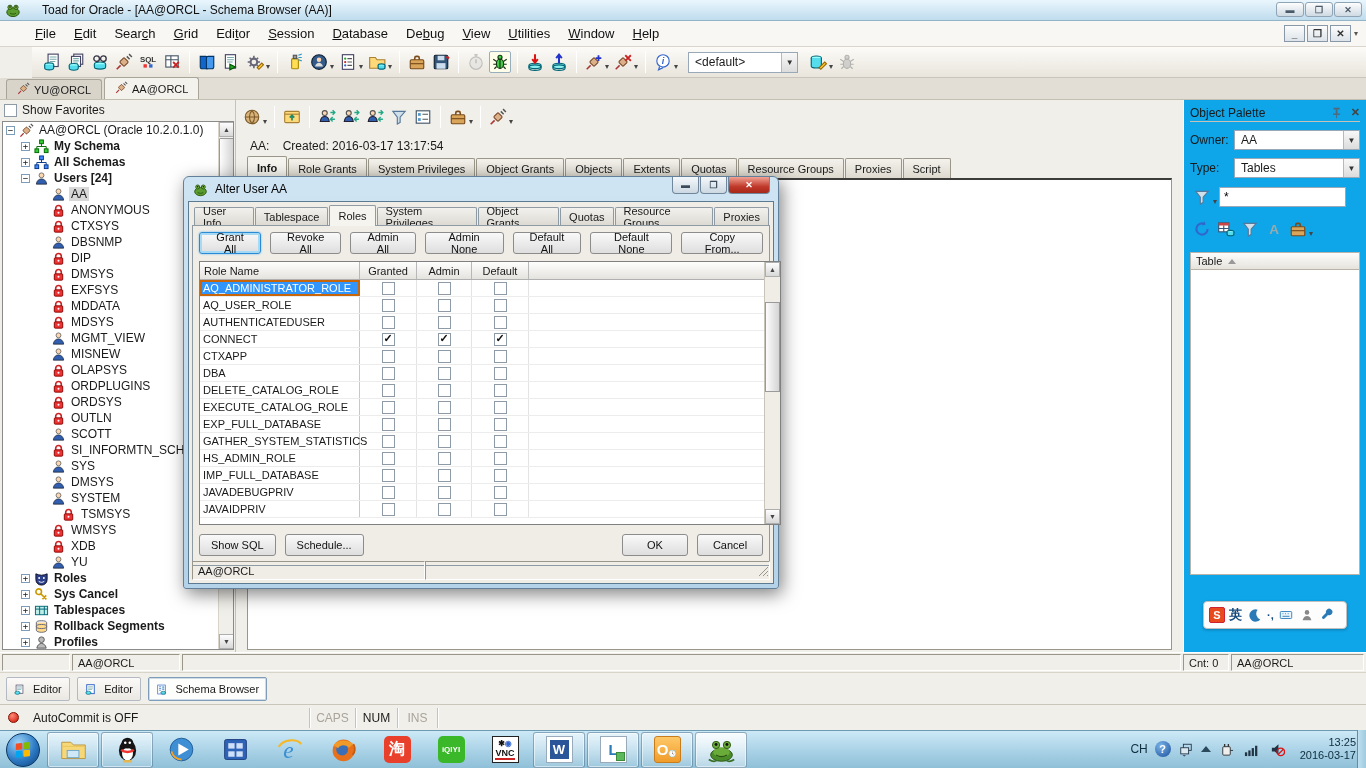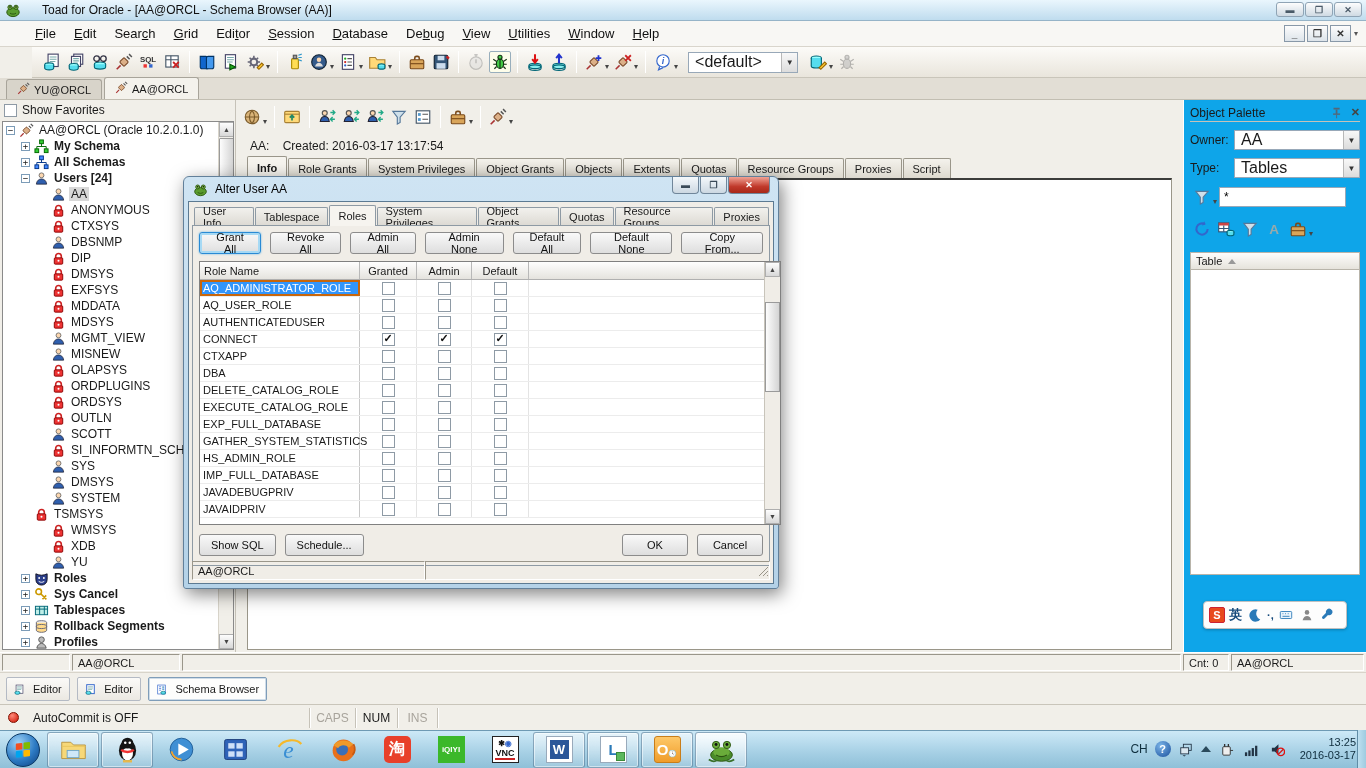--- a/index.html
+++ b/index.html
@@ -24,21 +24,21 @@
 
   
   #toolbar1 { left:0; top:47px; width:1366px; height:31px; background:linear-gradient(#fcfbf8,#e9e5dc); border-bottom:1px solid #c9c5ba; display:flex; align-items:center; padding-left:8px;margin-left:32px; }
   .tbi { width:22px; height:22px; display:inline-flex; align-items:center; justify-content:center; margin:0 1px; }
   .tbi svg { width:18px; height:18px; }
   .tbi.hl { background:#fdfdea; border:1px solid #98aebc; border-radius:2px; }
   .tbi.dim { opacity:.45; }
   .sep { width:1px; height:22px; background:#c3bfb4; border-right:1px solid #fff; margin:0 5px; }
   .dda { font-size:8px; color:#444; margin:8px 2px 0 -1px; }
   .combo { height:21px; background:#fff; border:1px solid #98a8b8; display:inline-flex; align-items:center; }
-  .combo .cval { padding:0 6px; flex:1; font-size:16px; }
+  .combo .cval { padding:0 6px; flex:1; font-size:12px; }
   .combo .carr { width:16px; height:100%; background:linear-gradient(#f8f8f8,#dcdcdc); border-left:1px solid #b8b8b8; text-align:center; font-size:8px; color:#333; line-height:19px; }
 
   
   #conntabs { left:0; top:78px; width:1366px; height:22px; background:#e2ded5; border-bottom:1px solid #c2beb2; display:flex; align-items:flex-end; padding-left:6px; }
   .conntab { height:20px; display:inline-flex; align-items:center; padding:0 10px; margin-right:2px; border:1px solid #a8a49a; border-bottom:none; border-radius:3px 3px 0 0; background:#d8d4ca; font-size:11px; }
   .conntab.active { background:#f4f2ec; height:22px; }
   .conntab svg { width:13px; height:13px; margin-right:4px; }
 
   
   #sidebar { left:0; top:100px; width:236px; height:552px; background:#f1efe9; border-right:1px solid #c6c2b8; }
@@ -656,21 +656,21 @@
           <div class="tree-row" style="padding-left: 33px;">
             <span style="width: 15px; min-width: 15px;"></span>
             <span class="tico">
               <svg viewBox="0 0 16 16">
                 <circle cx="8" cy="4.6" r="2.6" fill="#fcd7b0" stroke="#555" stroke-width=".8"></circle>
                 <path d="M2.5 14c.5-4 3-5.5 5.5-5.5s5 1.5 5.5 5.5z" fill="#2f5fae" stroke="#223" stroke-width=".8"></path>
               </svg>
             </span>
             <span class="tree-label">SYSTEM</span>
           </div>
-          <div class="tree-row" style="padding-left: 16px;">
+          <div class="tree-row" style="padding-left: 43px;">
             <span style="width: 15px; min-width: 15px;"></span>
             <span class="tico">
               <svg viewBox="0 0 16 16">
                 <path d="M5 8V5.6a3 3 0 0 1 6 0V8" fill="none" stroke="#c22" stroke-width="1.7"></path>
                 <rect x="3.5" y="7.3" width="9" height="6.7" rx="1" fill="#e33" stroke="#800"></rect>
                 <circle cx="8" cy="10.3" r="1.1" fill="#fff"></circle>
               </svg>
             </span>
             <span class="tree-label">TSMSYS</span>
           </div>
@@ -1089,21 +1089,21 @@
               <circle cx="14.5" cy="16" r="6.5" fill="#3a6fb8"></circle>
               <path d="M5 11c4-6 15-7 22-1l-5 4c-4-3.5-9-3.5-12 .5z" fill="#f09a2a"></path>
               <path d="M27 10c2 4 1.5 9-1 12" fill="none" stroke="#c85a10" stroke-width="2"></path>
             </svg>
           </span>
         </span>
         <span class="tbapp">
           <span class="glyphbox" style="width:27px;height:27px;background:#e8402a;border-radius:5px;color:#fff;font-size:16px">淘</span>
         </span>
         <span class="tbapp">
-          <span class="glyphbox" style="width:27px;height:27px;background:#3bb82a;border-radius:0;color:#fff;font-size:8px">iQIYI</span>
+          <span class="glyphbox" style="width:27px;height:27px;background:#3bb82a;border-radius:5px;color:#fff;font-size:8px">iQIYI</span>
         </span>
         <span class="tbapp">
           <span class="glyphbox" style="width:27px;height:27px;background:#fff;border:1px solid #222;color:#111;font-size:9px;flex-direction:column">
             <span style="font-size:8px">✱<span style="color:#36c">◉</span></span>
             <span style="border-bottom:2px solid #c22">VNC</span>
           </span>
         </span>
         <span class="tbapp open">
           <span class="glyphbox" style="width:27px;height:27px;background:#fff;border:1px solid #9ab">
             <span style="background:#2a5699;color:#fff;width:19px;height:19px;display:flex;align-items:center;justify-content:center;font-size:13px">W</span>

